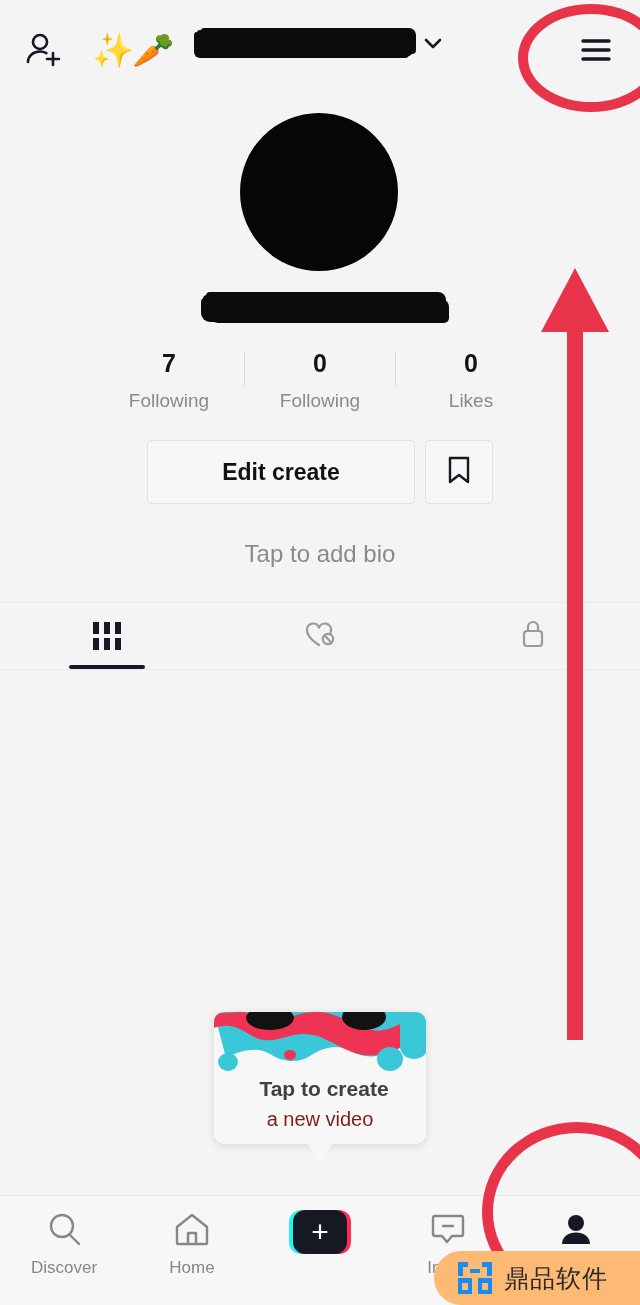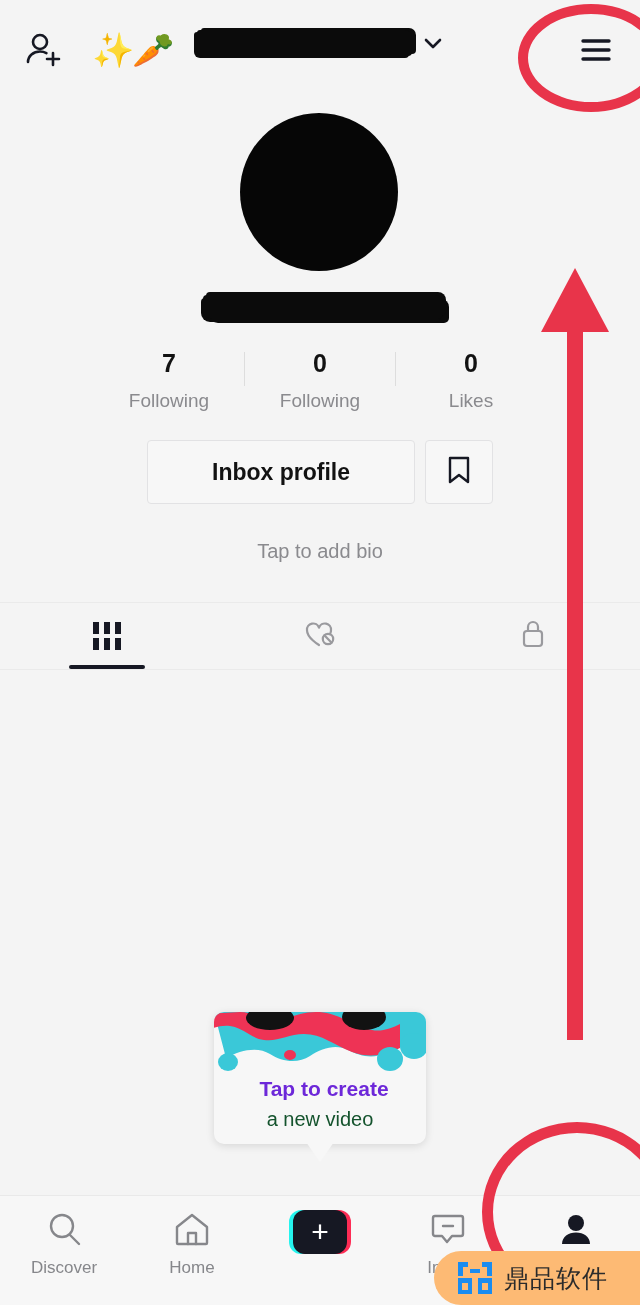--- a/index.html
+++ b/index.html
@@ -64,21 +64,21 @@
     font-size:23px; font-weight:bold; color:#121212;
   }
   .btn-bookmark {
     width:68px; height:64px; border:1px solid #e2e2e4; border-radius:4px;
     background:#f7f7f7; display:flex; align-items:center; justify-content:center;
   }
 
   
   .bio {
     position:absolute; top:540px; left:0; width:640px; text-align:center;
-    font-size:20px; color:#8a8a8e;
+    font-size:24px; color:#8a8a8e;
   }
 
   
   .tabs {
     position:absolute; top:602px; left:0; width:640px; height:68px;
     display:flex; border-top:1px solid #eaeaea; border-bottom:1px solid #eaeaea;
   }
   .tab { flex:1; display:flex; align-items:center; justify-content:center; position:relative; }
   .tab-underline {
     position:absolute; bottom:0; left:50%; transform:translateX(-50%);
@@ -89,22 +89,22 @@
   .grid-icon i { background:#161823; display:block; width:6px; height:12px; }
 
   
   .tooltip {
     position:absolute; left:214px; top:1012px; width:212px; height:132px;
     background:#f7f7f7; border-radius:10px; overflow:hidden;
     box-shadow:0 2px 8px rgba(0,0,0,.12);
   }
   .tooltip-art { position:absolute; top:0; left:0; width:212px; height:66px; }
   .tooltip-txt { position:absolute; left:0; top:62px; width:212px; text-align:center; }
-  .tt-l1 { font-size:21px; font-weight:bold; color:#6d28d9; line-height:30px;padding-left:8px; }
-  .tt-l2 { font-size:20px; color:#14532d; line-height:30px; }
+  .tt-l1 { font-size:21px; font-weight:bold; color:#404040; line-height:30px;padding-left:8px; }
+  .tt-l2 { font-size:20px; color:#7f1d1d; line-height:30px; }
   .tooltip-tail {
     position:absolute; left:306px; top:1142px; width:0; height:0;
     border-left:14px solid transparent; border-right:14px solid transparent;
     border-top:20px solid #f7f7f7;
   }
 
   
   .nav {
     position:absolute; bottom:0; left:0; width:640px; height:110px;
     background:#f7f7f7; border-top:1px solid #e9e9e9;
@@ -202,21 +202,21 @@
       <div class="stat-label">Following</div>
     </div>
     <div class="stat-div"></div>
     <div class="stat">
       <div class="stat-num">0</div>
       <div class="stat-label">Likes</div>
     </div>
   </div>
 
   <div class="actions">
-    <div class="btn-edit">Inbox profile</div>
+    <div class="btn-edit">Edit create</div>
     <div class="btn-bookmark">
       <span>
         <svg viewBox="0 0 26 30" width="26" height="30" fill="none" stroke="#161823" stroke-width="2.4" stroke-linejoin="round">
           <path d="M4 3h18v24l-9-7-9 7z"></path>
         </svg>
       </span>
     </div>
   </div>
 
   <div class="bio">Tap to add bio</div>

